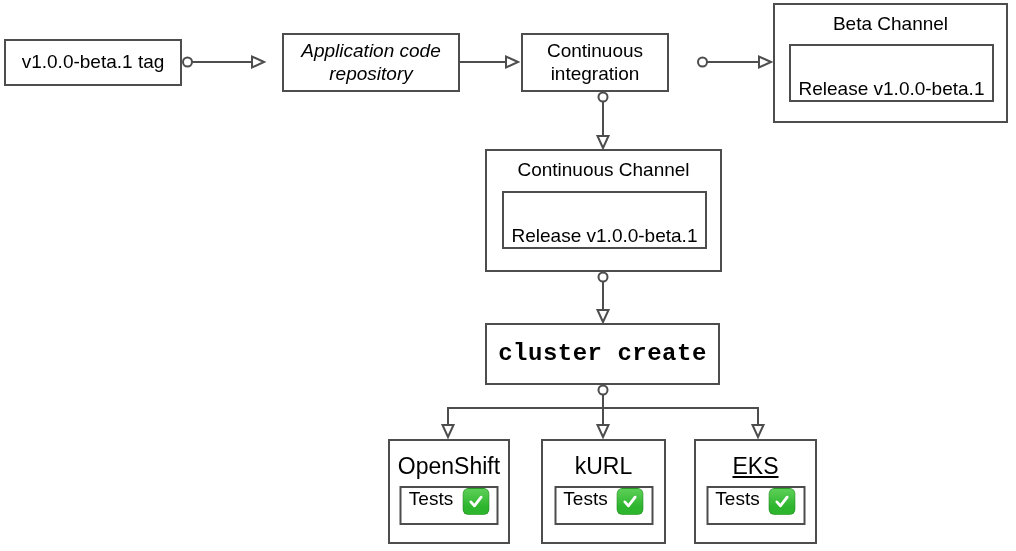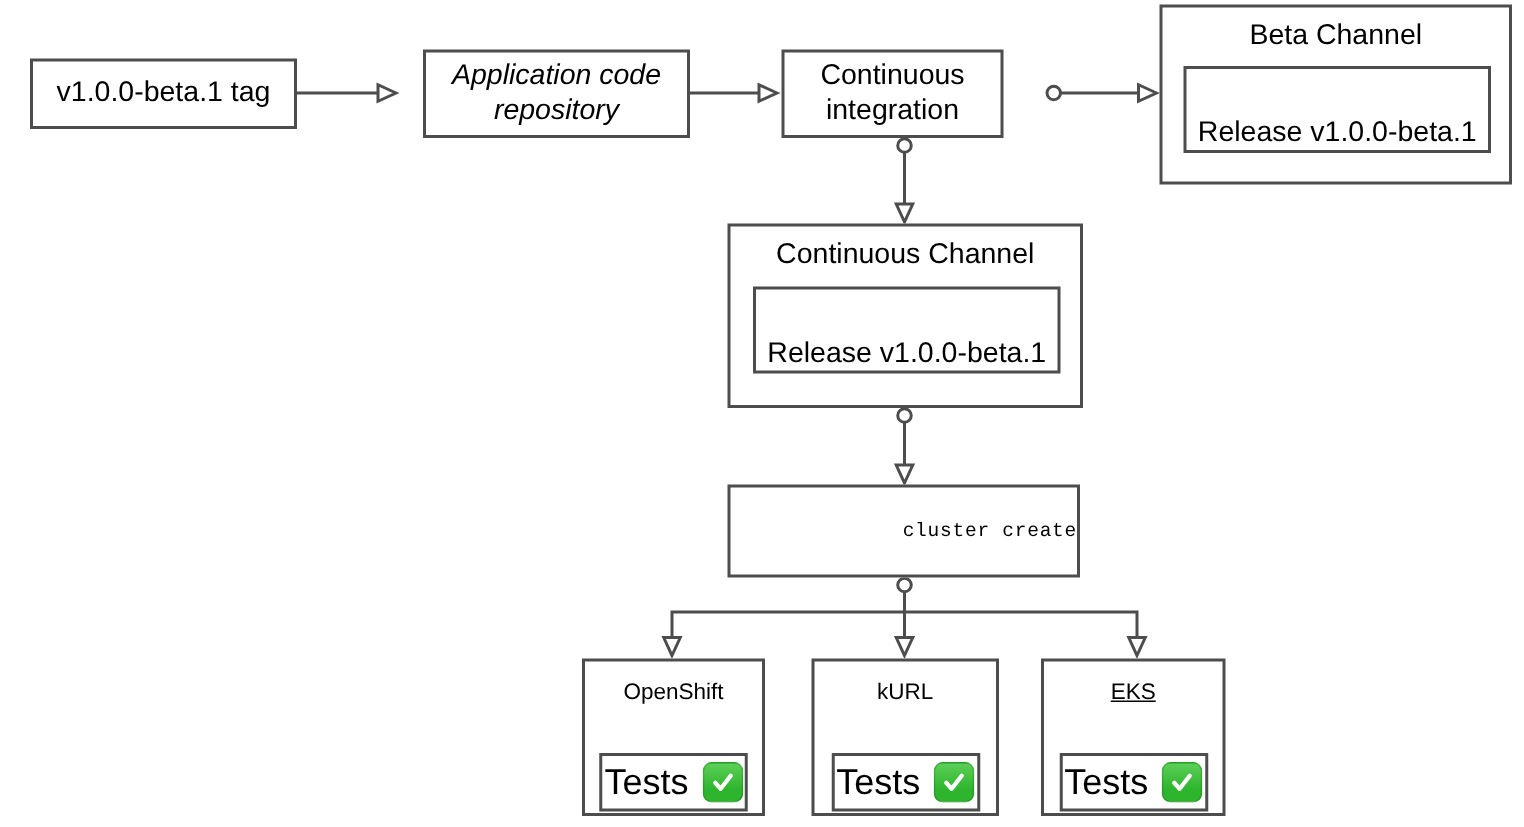--- a/index.html
+++ b/index.html
@@ -74,46 +74,45 @@
     border: 2px solid var(--stroke);
     background: var(--background);
     display: flex;
     align-items: flex-end;
     justify-content: center;
     font-size: 19px;
     white-space: nowrap;
   }
   .cmd-node {
     font-family: "Liberation Mono", monospace;
-    font-weight: normal;
-    font-size: 13px;
+    font-weight: bold;
+    font-size: 24px;
     letter-spacing: 0.5px;
-    justify-content: flex-end;
   }
   .cluster-node {
     text-align: center;
   }
   .cluster-title {
     padding-top: 12px;
-    font-size: 15px;
+    font-size: 23px;
   }
   .tests-box {
     position: absolute;
     left: 50%;
     transform: translateX(-50%);
-    top: 61px;
+    top: 45px;
     width: 99px;
     height: 39px;
     border: 2px solid var(--stroke);
     background: var(--background);
     display: flex;
-    align-items: center;
+    align-items: flex-start;
     justify-content: center;
     gap: 9px;
-    font-size: 24px;
+    font-size: 19px;
   }
   .check-icon {
     width: 27px;
     height: 27px;
     border-radius: 6px;
     background: linear-gradient(180deg, var(--check-green-light) 0%, var(--check-green) 70%);
     border: 1px solid rgba(0,0,0,0.15);
     display: inline-flex;
     align-items: center;
     justify-content: center;
@@ -155,21 +154,21 @@
     <g>
       <circle cx="603" cy="390" r="4.5"></circle>
       <line x1="603" y1="394.5" x2="603" y2="425"></line>
       <path d="M448,425 L448,408 L758,408 L758,425"></path>
       <polygon points="448,437 442.5,425 453.5,425"></polygon>
       <polygon points="603,437 597.5,425 608.5,425"></polygon>
       <polygon points="758,437 752.5,425 763.5,425"></polygon>
     </g>
   </svg>
 
-  <div class="node leaf-node" style="left:20px; top:39px; width:178px; height:47px;">
+  <div class="node leaf-node" style="left:4px; top:39px; width:178px; height:47px;">
     <span>v1.0.0-beta.1 tag</span>
   </div>
 
   <div class="node leaf-node" style="left:282px; top:33px; width:178px; height:59px;font-style:italic;">
     <span>Application code repository</span>
   </div>
 
   <div class="node leaf-node" style="left:521px; top:33px; width:148px; height:59px;">
     <span>Continuous integration</span>
   </div>

